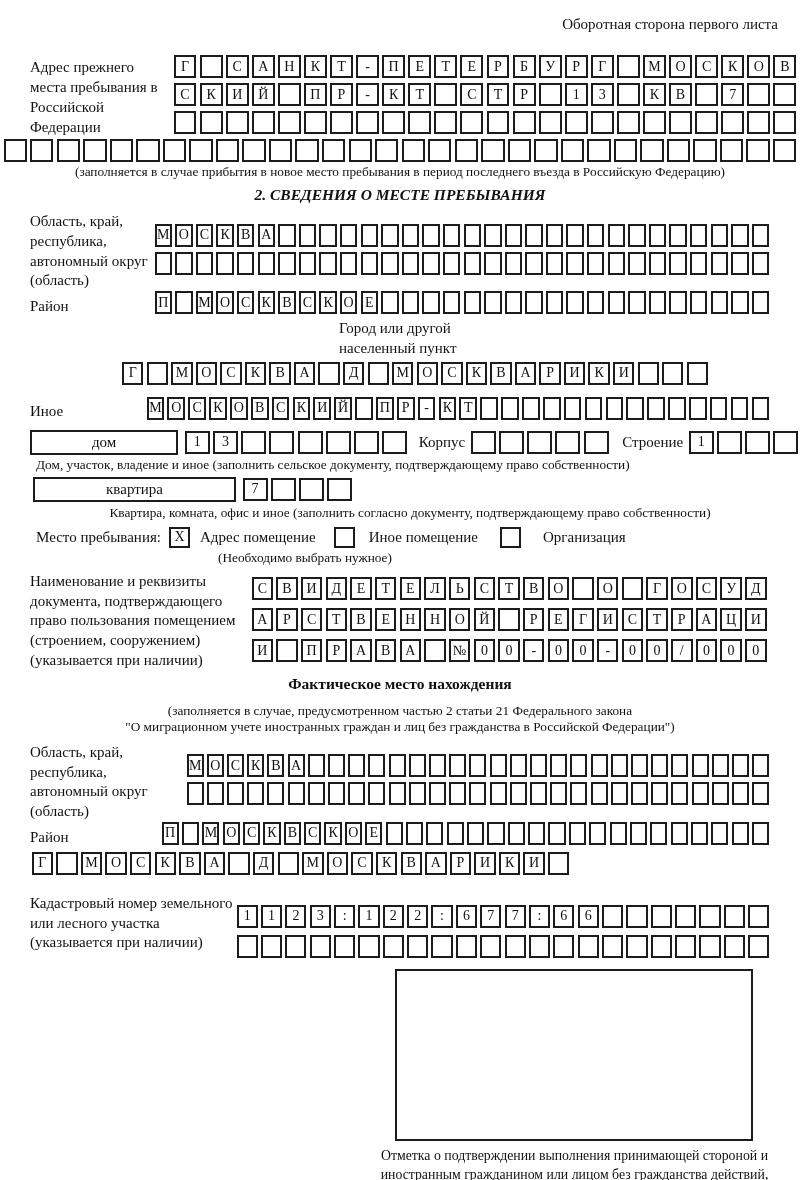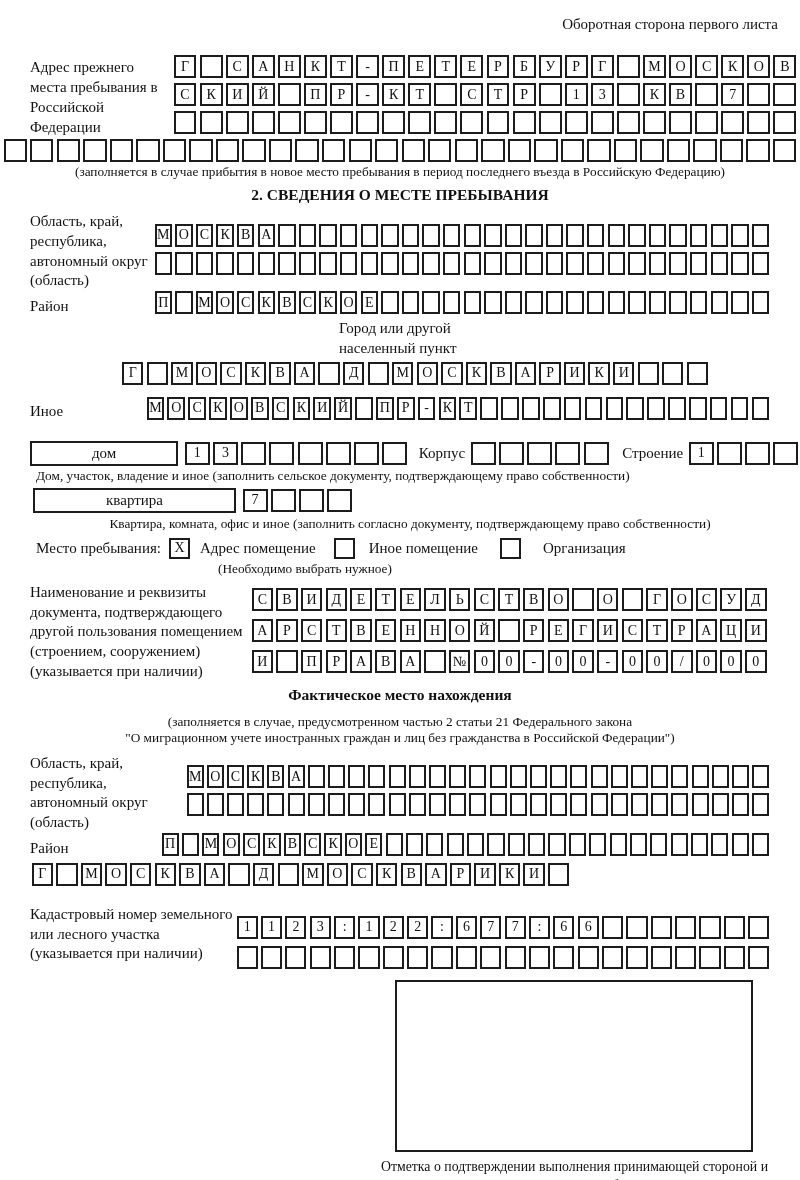--- a/index.html
+++ b/index.html
@@ -153,21 +153,21 @@
       <div class="cell"></div>
       <div class="cell"></div>
       <div class="cell"></div>
       <div class="cell"></div>
       <div class="cell"></div>
       <div class="cell"></div>
       <div class="cell"></div>
     </div>
   <div class="caption">(заполняется в случае прибытия в новое место пребывания в период последнего въезда в Российскую Федерацию)</div>
 
-  <div class="sec-title" style="margin: 6px 0 8px 0;">2. СВЕДЕНИЯ О МЕСТЕ ПРЕБЫВАНИЯ</div>
+  <div class="sec-title" style="margin: 6px 0 8px 0; font-style: italic;">2. СВЕДЕНИЯ О МЕСТЕ ПРЕБЫВАНИЯ</div>
 
   <div class="row" style="margin-left: 30px;">
     <div class="lbl" style="width: 123px;">Область, край, республика, автономный округ (область)</div>
     <div class="cellcol" style="width: 618px;">
       <div class="cellrow">
           <div class="cell">М</div>
           <div class="cell">О</div>
           <div class="cell">С</div>
           <div class="cell">К</div>
           <div class="cell">В</div>
@@ -327,21 +327,21 @@
         <div class="cell"></div>
         <div class="cell"></div>
         <div class="cell"></div>
         <div class="cell"></div>
         <div class="cell"></div>
         <div class="cell"></div>
         <div class="cell"></div>
       </div>
   </div>
 
-  <div class="row" style="margin: 16px 0 0 30px; align-items: center;">
+  <div class="row" style="margin: 5px 0 0 30px; align-items: center;">
     <div class="namedbox" style="width: 166px;">дом</div>
     <div class="cellrow fixed" style="margin: 0 0 0 5px;">
         <div class="cell">1</div>
         <div class="cell">3</div>
         <div class="cell"></div>
         <div class="cell"></div>
         <div class="cell"></div>
         <div class="cell"></div>
         <div class="cell"></div>
         <div class="cell"></div>
@@ -380,21 +380,21 @@
     <div class="chk" style="margin: 0 10px 0 8px;">X</div>
     <div class="inline-lbl">Адрес помещение</div>
     <div class="chk" style="margin: 0 14px 0 18px;"></div>
     <div class="inline-lbl">Иное помещение</div>
     <div class="chk" style="margin: 0 22px 0 22px;"></div>
     <div class="inline-lbl">Организация</div>
   </div>
   <div class="caption" style="text-align: left; margin: 2px 0 6px 218px;">(Необходимо выбрать нужное)</div>
 
   <div class="row" style="margin-left: 30px;">
-    <div class="lbl" style="width: 220px;">Наименование и реквизиты документа, подтверждающего другой пользования помещением (строением, сооружением) (указывается при наличии)</div>
+    <div class="lbl" style="width: 220px;">Наименование и реквизиты документа, подтверждающего право пользования помещением (строением, сооружением) (указывается при наличии)</div>
     <div class="cellcol" style="width: 518px; padding-top: 2px;">
       <div class="cellrow" style="margin-bottom: 8px;">
           <div class="cell">С</div>
           <div class="cell">В</div>
           <div class="cell">И</div>
           <div class="cell">Д</div>
           <div class="cell">Е</div>
           <div class="cell">Т</div>
           <div class="cell">Е</div>
           <div class="cell">Л</div>

